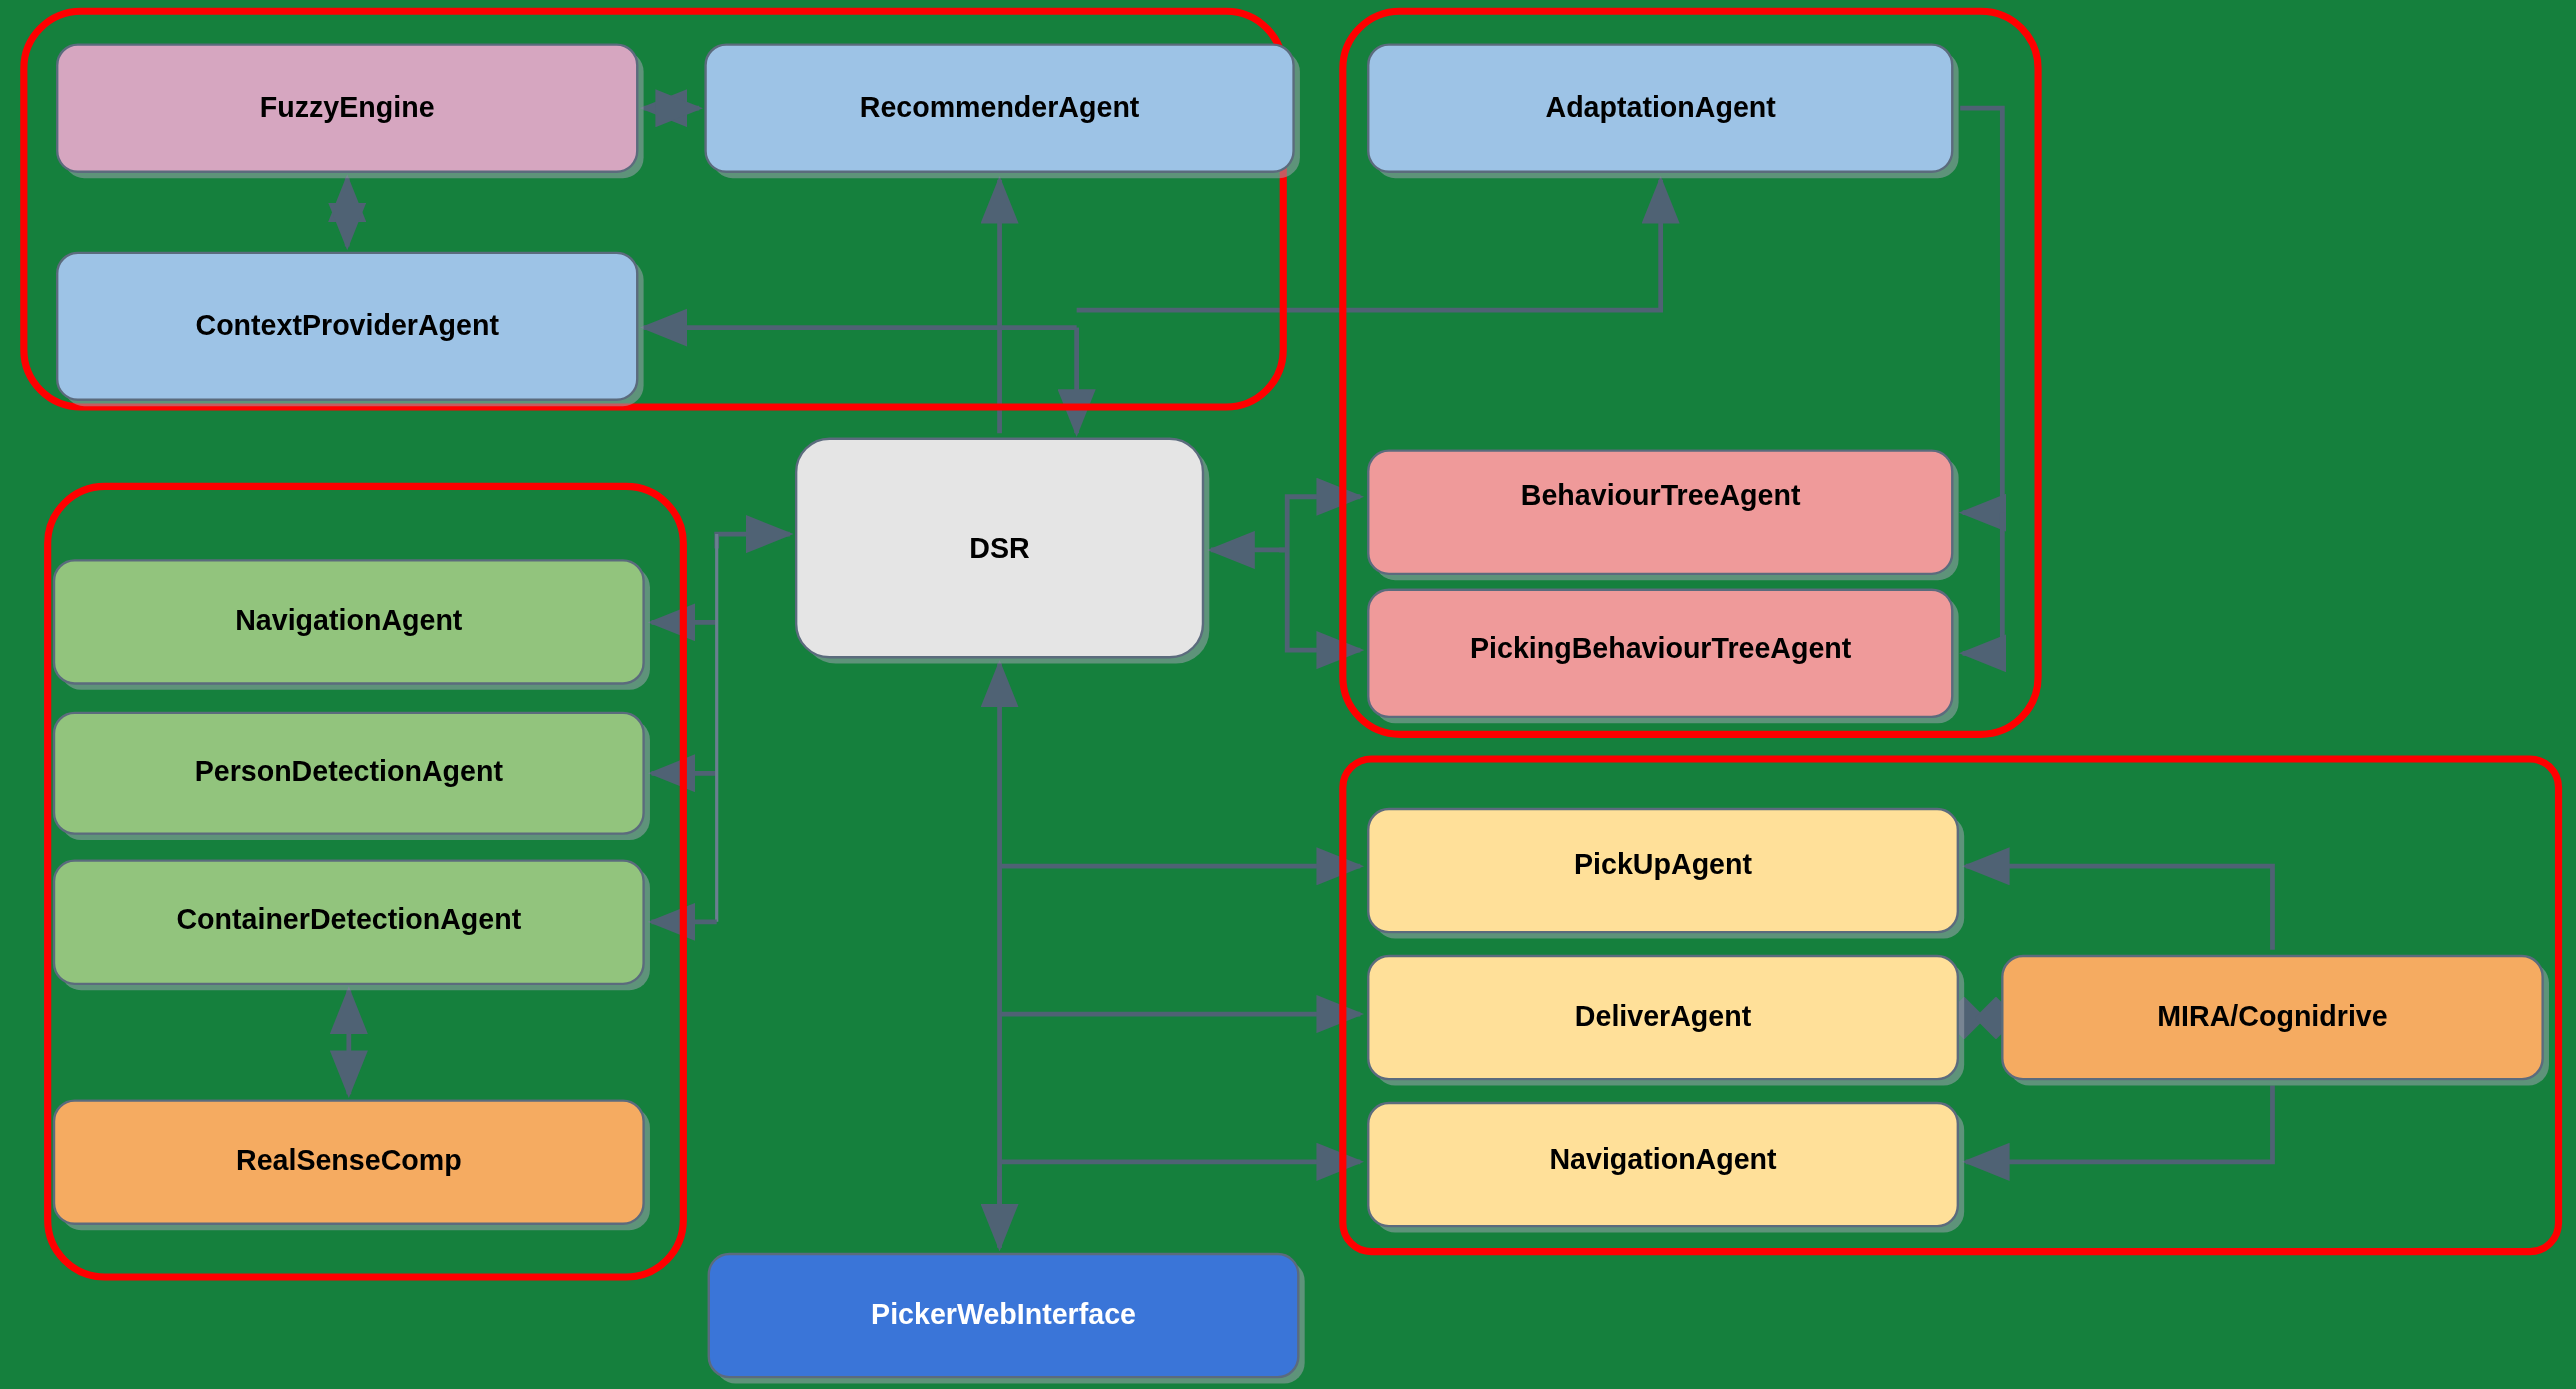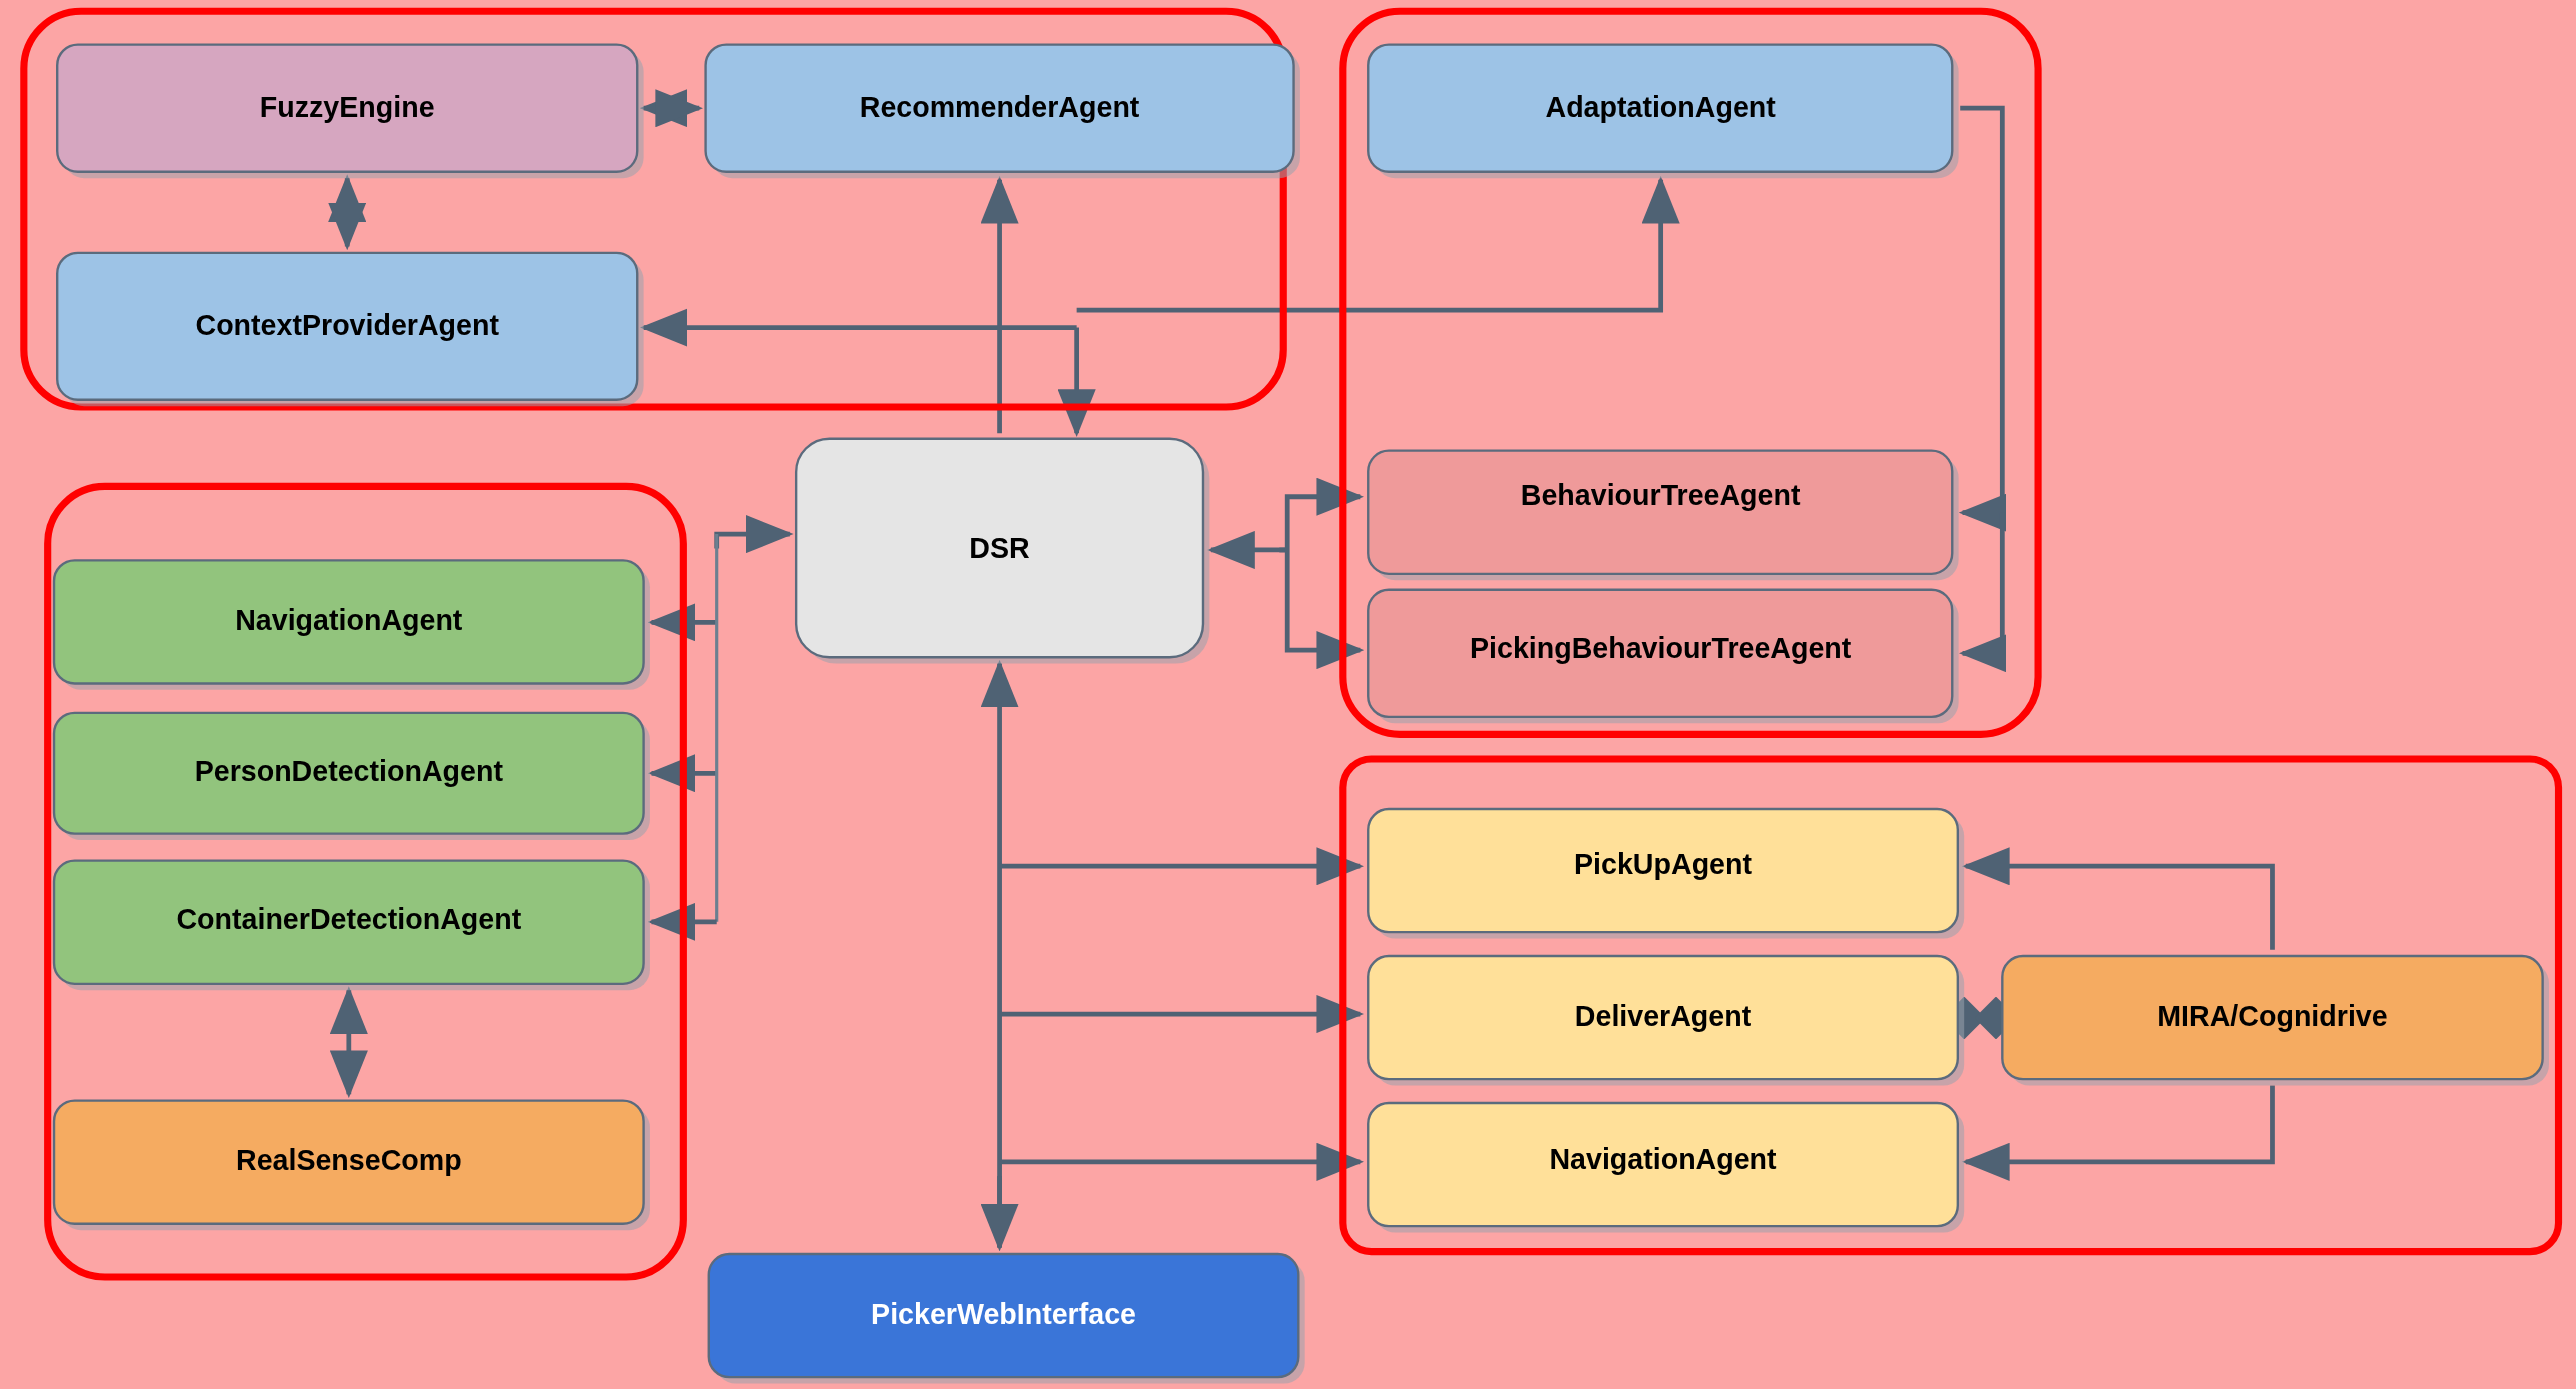--- a/index.html
+++ b/index.html
@@ -1,17 +1,17 @@
 <!DOCTYPE html>
 <html style="font-size:12.7px"><head>
 <meta charset="utf-8">
 <style>
   html,body{margin:0;padding:0;background:#ffffff;}
   body{font-family:"Liberation Sans", sans-serif;}
-  #stage{position:relative;width:2576px;height:1390px;background:#fca5a5;overflow:hidden;}
+  #stage{position:relative;width:2576px;height:1390px;background:#15803d;overflow:hidden;}
   #diagram{position:absolute;left:0;top:0;width:2576px;height:1390px;}
   .node-label{
     font-family:"Liberation Sans", sans-serif;
     font-weight:bold;
     font-size:36px;
     fill:#000000;
     text-anchor:middle;
     dominant-baseline:middle;
     paint-order:stroke;
   }

